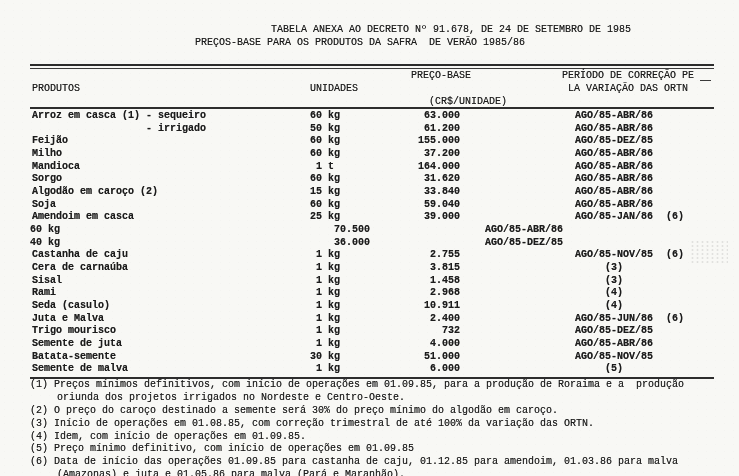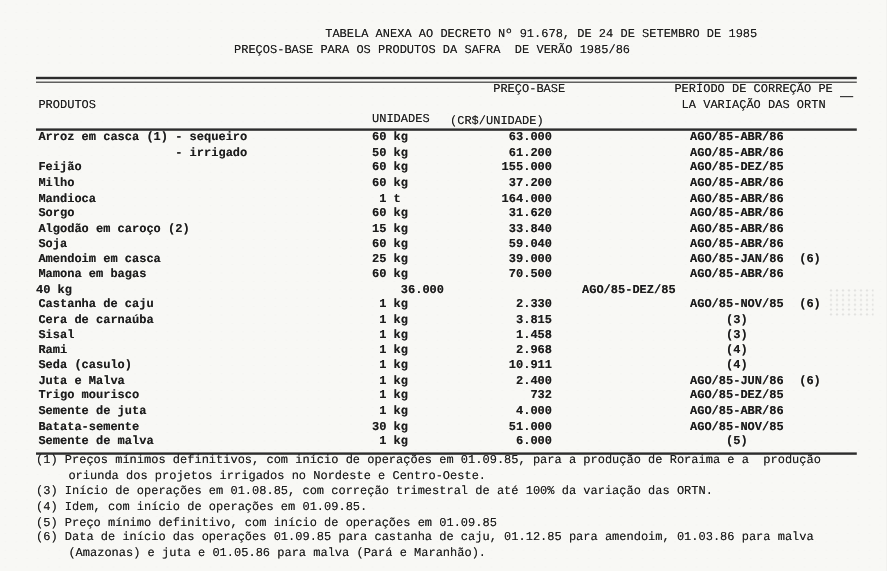--- a/index.html
+++ b/index.html
@@ -29,23 +29,23 @@
 
   .rule-top {
     position:absolute; left:30px; top:64px; width:684px; height:5px;
     border-top:2px solid #2d2d2d; border-bottom:1px solid #3a3a3a;
     box-sizing:border-box;
   }
   .rule-mid { position:absolute; left:30px; top:107px; width:684px; height:2px; background:#2d2d2d; }
   .rule-bottom { position:absolute; left:30px; top:377px; width:684px; height:2px; background:#2d2d2d; }
 
   .h-produtos { top:83px; left:32px; }
-  .h-unidades { top:83px; left:310px;margin-top:12px; }
+  .h-unidades { top:83px; left:310px; }
   .h-preco1 { top:70px; left:375px; width:132px; text-align:center; }
-  .h-preco2 { top:96px; left:375px; width:132px; text-align:left; }
+  .h-preco2 { top:96px; left:375px; width:132px; text-align:right; }
   .h-period1 { top:70px; left:545px; width:166px; text-align:center; }
   .h-period2 { top:83px; left:545px; width:166px; text-align:center; }
   .h-period3 { top:96px; left:545px; width:166px; text-align:center; }
   .pe-mark { position:absolute; left:700px; top:80px; width:11px; height:1px; background:#3a3a3a; }
 
   .tbody { position:absolute; top:110px; left:30px; width:684px;font-weight:bold; }
   .tr {
     display:grid;
     grid-template-columns:280px 60px 90px 1fr;
     height:12.68px; line-height:12.68px;
@@ -149,36 +149,35 @@
   </div>
 
   <div class="tr">
     <span class="td td-product">Amendoim em casca</span>
     <span class="td td-unit">25 kg</span>
     <span class="td td-price">39.000</span>
     <span class="td td-period"><span class="period-main">AGO/85-JAN/86</span><span class="note">(6)</span></span>
   </div>
 
   <div class="tr">
-    <span class="td td-product">Mamona em bagas</span>
     <span class="td td-unit">60 kg</span>
     <span class="td td-price">70.500</span>
     <span class="td td-period"><span class="period-main">AGO/85-ABR/86</span><span class="note"></span></span>
   </div>
 
   <div class="tr">
     <span class="td td-unit">40 kg</span>
     <span class="td td-price">36.000</span>
     <span class="td td-period"><span class="period-main">AGO/85-DEZ/85</span><span class="note"></span></span>
   </div>
 
   <div class="tr">
     <span class="td td-product">Castanha de caju</span>
     <span class="td td-unit"> 1 kg</span>
-    <span class="td td-price">2.330</span>
+    <span class="td td-price">2.755</span>
     <span class="td td-period"><span class="period-main">AGO/85-NOV/85</span><span class="note">(6)</span></span>
   </div>
 
   <div class="tr">
     <span class="td td-product">Cera de carnaúba</span>
     <span class="td td-unit"> 1 kg</span>
     <span class="td td-price">3.815</span>
     <span class="td td-period"><span class="period-main center">(3)</span><span class="note"></span></span>
   </div>
 
@@ -239,20 +238,21 @@
   </div>
 </div>
 
   <div class="rule-bottom"></div>
 
   <div class="footnotes">
   <div class="fn-line">(1) Preços mínimos definitivos, com início de operações em 01.09.85, para a produção de Roraima e a  produção</div>
 
   <div class="fn-line indent">oriunda dos projetos irrigados no Nordeste e Centro-Oeste.</div>
 
+  <div class="fn-line">(2) O preço do caroço destinado a semente será 30% do preço mínimo do algodão em caroço.</div>
 
   <div class="fn-line">(3) Início de operações em 01.08.85, com correção trimestral de até 100% da variação das ORTN.</div>
 
   <div class="fn-line">(4) Idem, com início de operações em 01.09.85.</div>
 
   <div class="fn-line">(5) Preço mínimo definitivo, com início de operações em 01.09.85</div>
 
   <div class="fn-line">(6) Data de início das operações 01.09.85 para castanha de caju, 01.12.85 para amendoim, 01.03.86 para malva</div>
 
   <div class="fn-line indent">(Amazonas) e juta e 01.05.86 para malva (Pará e Maranhão).</div>

